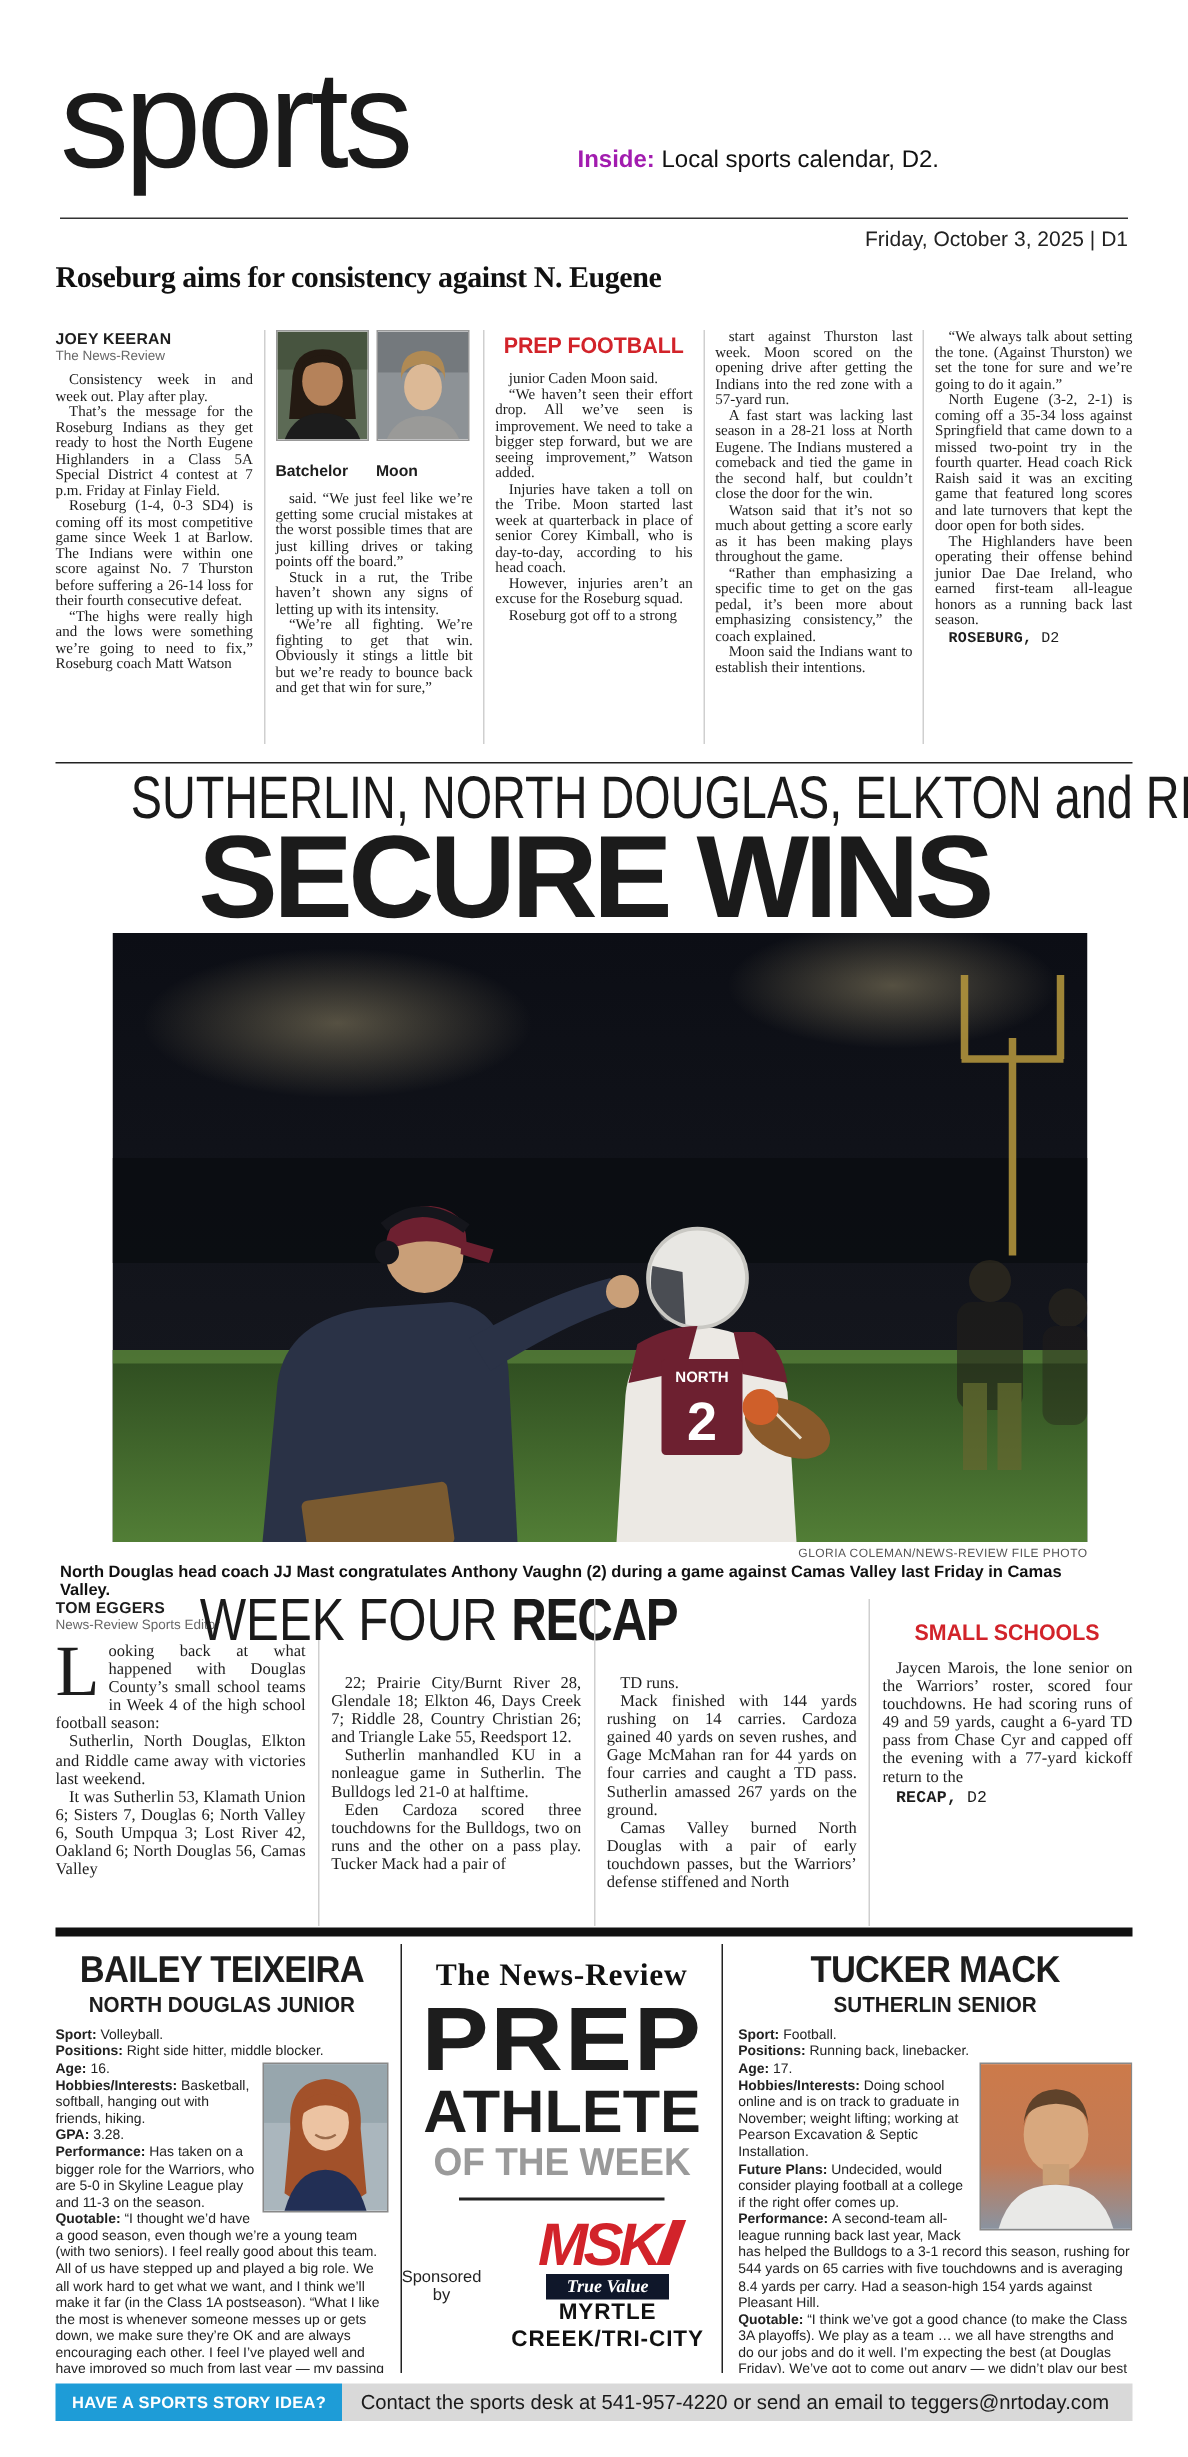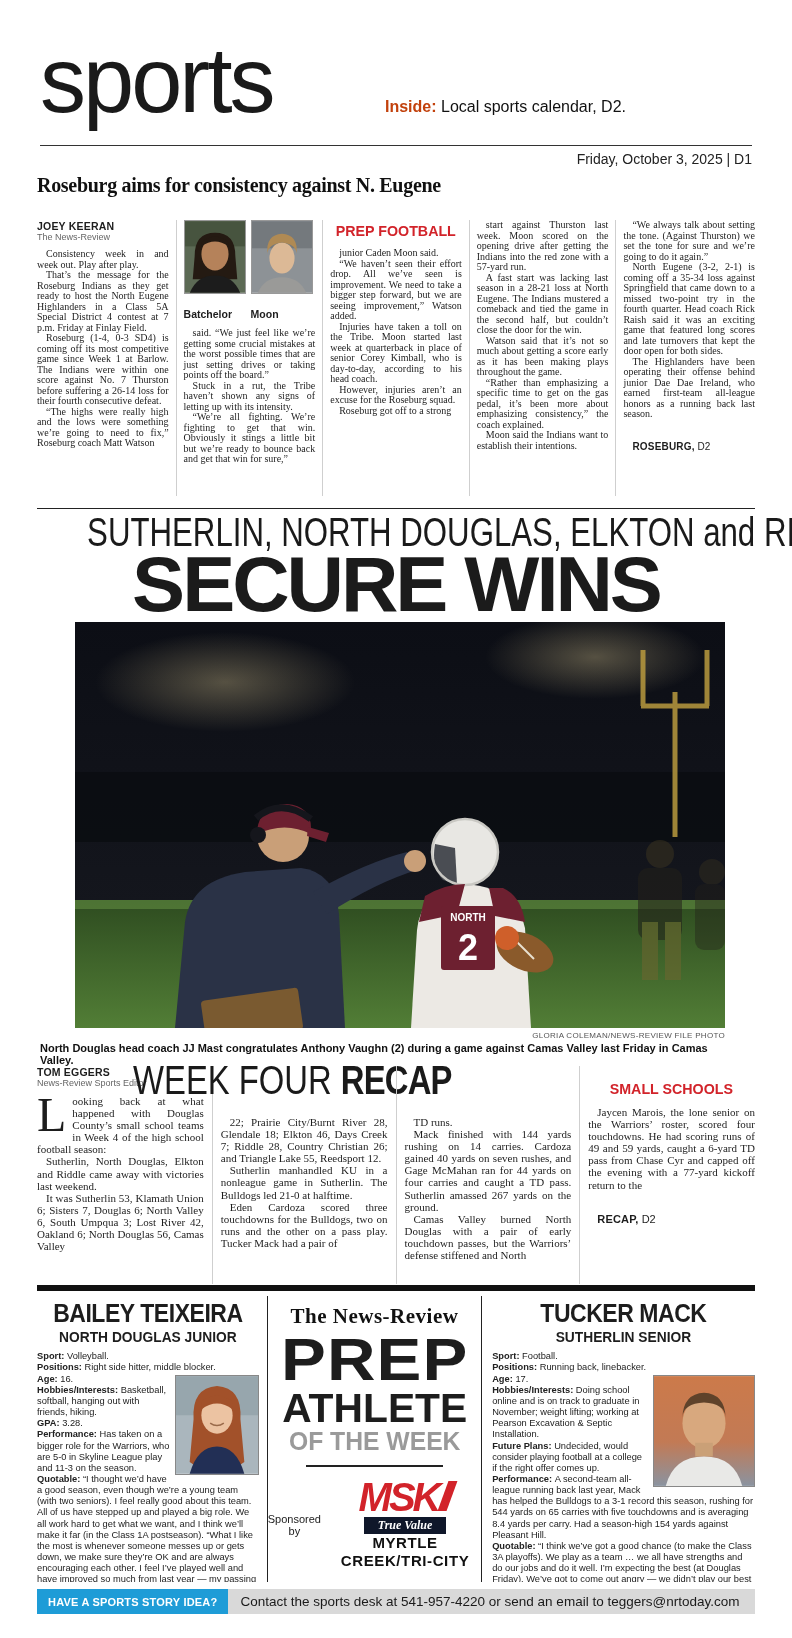--- a/index.html
+++ b/index.html
@@ -12,21 +12,21 @@
   
   .masthead-title {
     position:absolute; left:40px; top:34px;
     font-family:"Liberation Sans", sans-serif; font-weight:200;
     font-size:92px; line-height:1; letter-spacing:-3px; color:#1a1a1a;
   }
   .inside-line {
     position:absolute; left:385px; top:98px;
     font-family:"Liberation Sans", sans-serif; font-size:16px; color:#111;
   }
-  .inside-label { color:#c2410c; font-weight:bold; }
+  .inside-label { color:#a21caf; font-weight:bold; }
   .masthead-rule { position:absolute; left:40px; right:40px; top:145px; border-top:1.5px solid #333; }
   .dateline {
     position:absolute; right:40px; top:151px;
     font-family:"Liberation Sans", sans-serif; font-size:14px; color:#222;
   }
 
   
   .headline {
     position:absolute; left:37px; right:37px; top:174px;
     font-size:20px; font-weight:bold; color:#111; letter-spacing:-0.3px; white-space:nowrap;
@@ -47,21 +47,21 @@
   .byline .by-org { font-size:9px; color:#666; }
   .kicker-red {
     font-family:"Liberation Sans", sans-serif; font-weight:bold; color:#d2232a;
     font-size:15px; text-align:center; margin:2px 0 9px 0;
     transform:scaleX(0.95); transform-origin:center;
   }
   .headshots { display:flex; gap:5px; margin-bottom:8px; }
   .headshot { width:62px; }
   .headshot svg { display:block; width:62px; height:74px; border:1px solid #999; }
   .headshot-label { font-family:"Liberation Sans", sans-serif; font-weight:bold; font-size:10.5px; margin-top:14px; }
-  .jump-line { font-family:Liberation Sans, sans-serif; font-size:11.5px; margin-top:22px; text-indent:0; }
+  .jump-line { font-family:Liberation Mono, monospace; font-size:11.5px; margin-top:2px; text-indent:0; }
   .jump-line b { letter-spacing:0.2px; }
 
   
   .banner-rule { position:absolute; left:37px; right:37px; top:508px; border-top:1.5px solid #222; }
   .banner-kicker {
     position:absolute; left:0; width:792px; top:512px; text-align:center;
     font-family:"Liberation Sans", sans-serif; font-weight:500; font-size:40px; line-height:1;
     color:#1a1a1a; transform:scaleX(0.78); transform-origin:center;
     white-space:nowrap;
   }
@@ -204,21 +204,21 @@
           <rect width="62" height="74" fill="#8d9296"></rect>
           <rect width="62" height="28" fill="#74797d"></rect>
           <ellipse cx="31" cy="38" rx="13" ry="16" fill="#dcb996"></ellipse>
           <path d="M16 34 Q14 14 31 13 Q48 14 46 34 Q46 24 31 22 Q16 24 16 34 Z" fill="#b08a54"></path>
           <path d="M6 74 Q13 58 31 58 Q49 58 56 74 Z" fill="#9a9a98"></path>
         </svg>
         <div class="headshot-label">Moon</div>
       </div>
     </div>
     <div>
-        <p>said. “We just feel like we’re getting some crucial mistakes at the worst possible times that are just setting drives or taking points off the board.”</p>
+        <p>said. “We just feel like we’re getting some crucial mistakes at the worst possible times that are just killing drives or taking points off the board.”</p>
         <p>Stuck in a rut, the Tribe haven’t shown any signs of letting up with its intensity.</p>
         <p>“We’re all fighting. We’re fighting to get that win. Obviously it stings a little bit but we’re ready to bounce back and get that win for sure,”</p>
       </div>
   </div>
 
   <div class="story-col">
     <div class="kicker-red">PREP FOOTBALL</div>
     <div>
         <p>junior Caden Moon said.</p>
         <p>“We haven’t seen their effort drop. All we’ve seen is improvement. We need to take a bigger step forward, but we are seeing improvement,” Watson added.</p>

